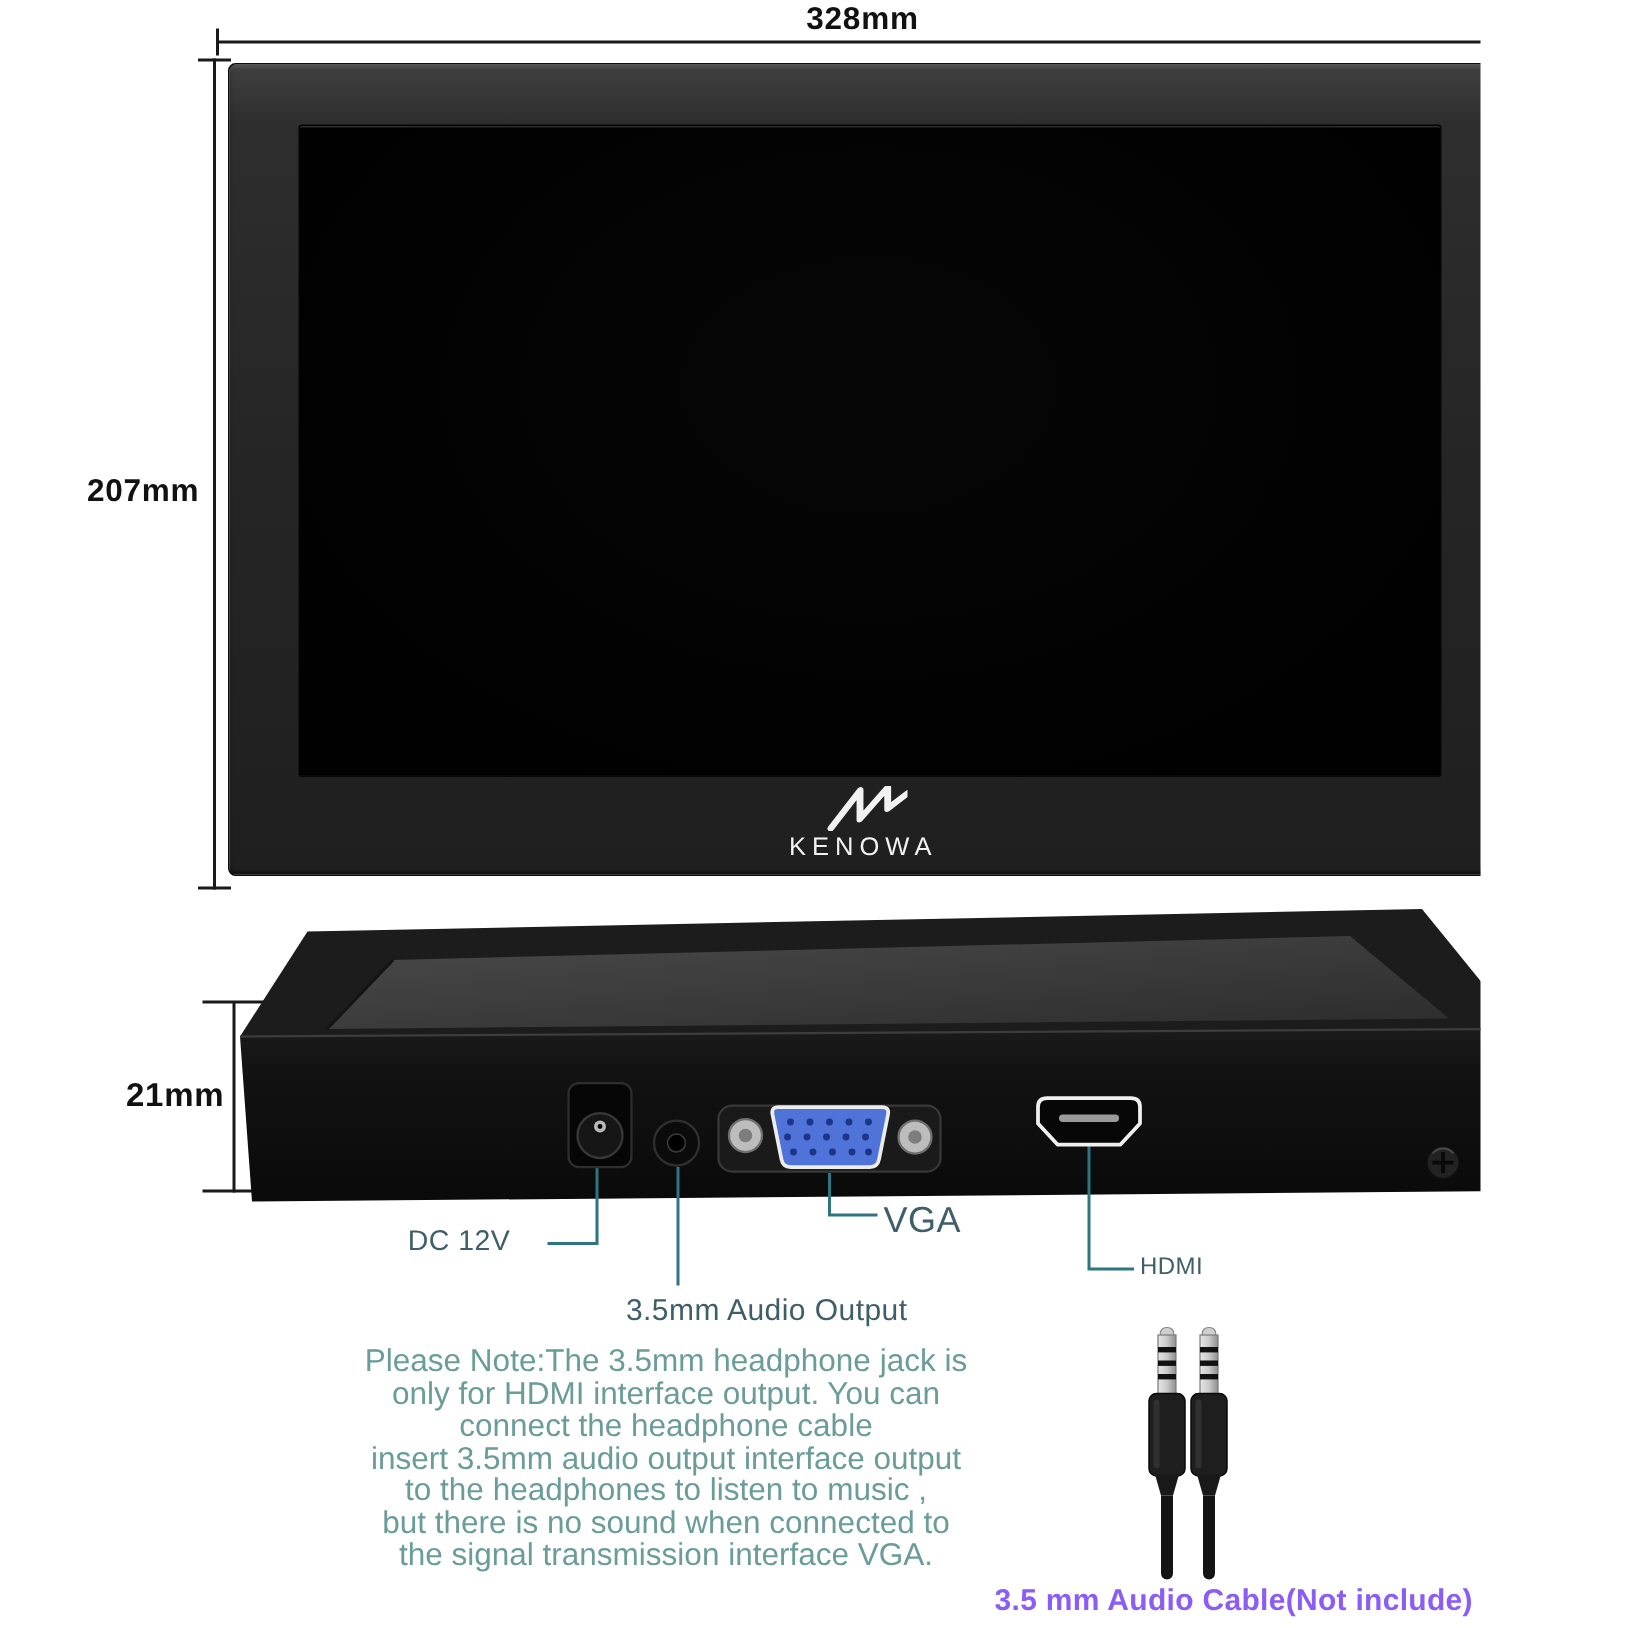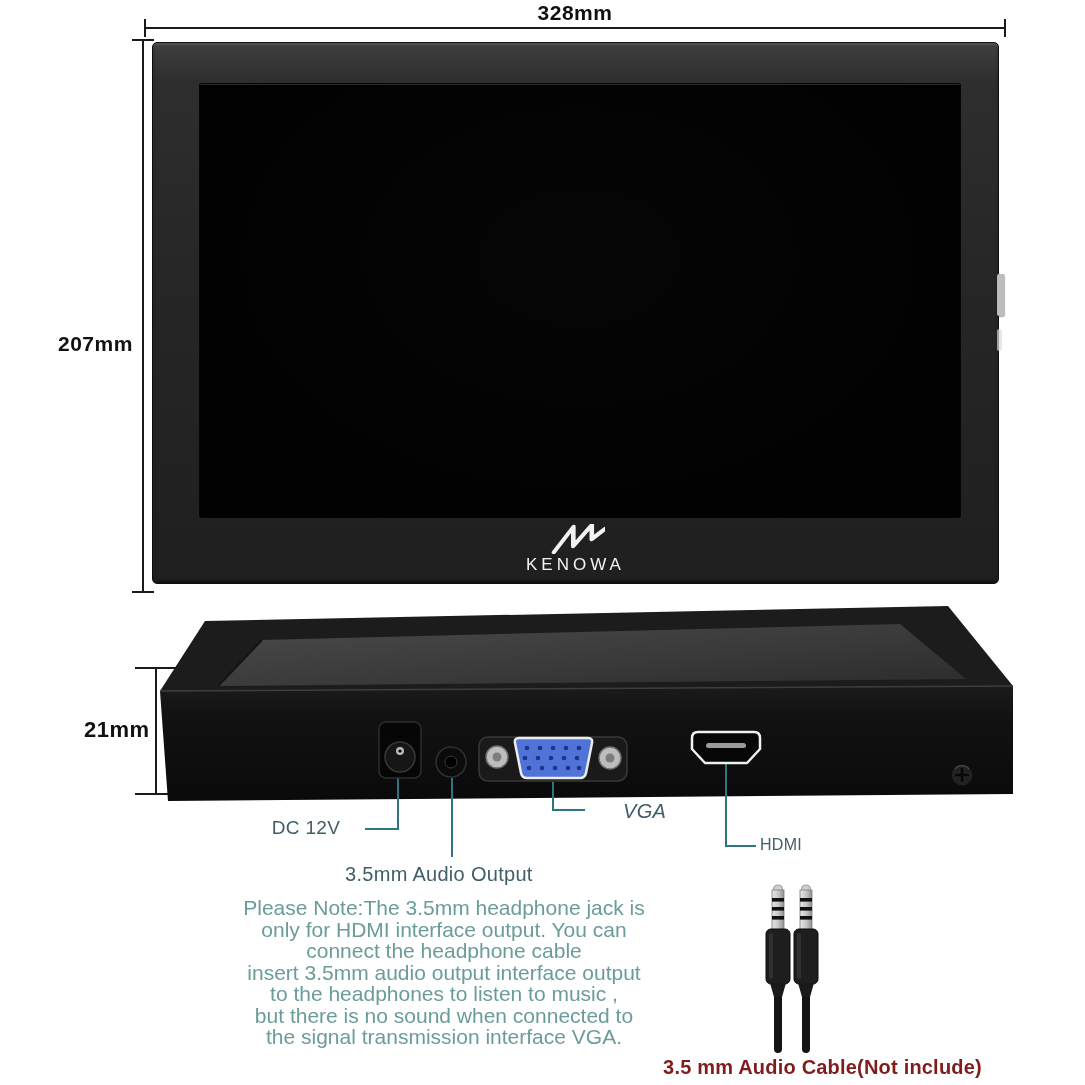--- a/index.html
+++ b/index.html
@@ -1,17 +1,17 @@
 <!DOCTYPE html>
 <html><head>
 <meta charset="utf-8">
 <style>
   html,body{margin:0;padding:0;background:#fff;}
   .canvas{
-    position:relative;width:1085px;height:1085px;background:#ffffff;overflow:hidden;
+    position:relative;width:987px;height:1085px;background:#ffffff;overflow:hidden;
     font-family:"Liberation Sans","DejaVu Sans",sans-serif;
     border-radius:13px;
   }
   
   .dim-line{position:absolute;background:#1a1a1a;}
   .dim-label{position:absolute;color:#111;font-size:21px;font-weight:600;letter-spacing:0.5px;}
   .dim-label.center{text-align:center;}
   
   .monitor-front{
     position:absolute;left:152px;top:42px;width:845px;height:540px;
@@ -39,34 +39,34 @@
   
   .svg-layer{position:absolute;left:0;top:0;width:1085px;height:1085px;}
   
   .port-label{position:absolute;color:#3f5f68;font-size:19px;font-weight:500;letter-spacing:0.3px;}
   .note-text{
     position:absolute;left:213px;top:897px;width:462px;text-align:center;
     color:#6a9c99;font-size:21px;line-height:21.5px;white-space:pre-line;font-weight:400;
   }
   .cable-label{
     position:absolute;left:655px;top:1056px;width:335px;text-align:center;
-    color:#7f1d1d;font-size:20px;font-weight:700;letter-spacing:0.2px;
+    color:#8b5cf6;font-size:20px;font-weight:700;letter-spacing:0.2px;
   }
 </style>
 </head>
 <body>
 
 <div class="canvas">
 
   <div class="dim-label center" style="left:450px;top:1px;width:250px;">328mm</div>
   <div class="dim-line" style="left:145px;top:27px;width:860px;height:2px;"></div>
   <div class="dim-line" style="left:144px;top:19px;width:2px;height:18px;"></div>
   <div class="dim-line" style="left:1004px;top:19px;width:2px;height:18px;"></div>
 
-  <div class="dim-label" style="left:58px;top:316px;margin-top:16px;">207mm</div>
+  <div class="dim-label" style="left:58px;top:316px;">207mm</div>
   <div class="dim-line" style="left:142px;top:39px;width:2px;height:554px;"></div>
   <div class="dim-line" style="left:132px;top:39px;width:22px;height:2px;"></div>
   <div class="dim-line" style="left:132px;top:591px;width:22px;height:2px;"></div>
 
   <div class="dim-label" style="left:84px;top:717px;font-size:22px;font-weight:700;text-align:center;">21mm</div>
   <div class="dim-line" style="left:155px;top:668px;width:2px;height:127px;"></div>
   <div class="dim-line" style="left:135px;top:667px;width:42px;height:2px;"></div>
   <div class="dim-line" style="left:135px;top:793px;width:42px;height:2px;"></div>
 
   <div class="monitor-front">
@@ -187,22 +187,22 @@
         <rect x="800" y="916" width="12" height="3.6" fill="#111"></rect>
         <rect x="794" y="929" width="24" height="55" rx="5" fill="#1e1e1e" stroke="#0a0a0a"></rect>
         <rect x="797" y="933" width="4" height="46" rx="2" fill="#303030"></rect>
         <path d="M798,983 L814,983 L810,997 L802,997 Z" fill="#191919"></path>
         <path d="M802,997 h8 v52 a4,4 0 0 1 -8,0 Z" fill="#141414"></path>
       </g>
     </g>
   </svg>
 
   <div class="port-label" style="left:250px;top:817px;width:112px;text-align:center;">DC 12V</div>
-  <div class="port-label" style="left:345px;top:863px;width:260px;text-align:left;font-size:20px;">3.5mm Audio Output</div>
-  <div class="port-label" style="left:623px;top:800px;font-size:20px;font-style:italic;">VGA</div>
+  <div class="port-label" style="left:345px;top:863px;width:260px;text-align:right;font-size:20px;">3.5mm Audio Output</div>
+  <div class="port-label" style="left:589px;top:800px;font-size:24px;">VGA</div>
   <div class="port-label" style="left:760px;top:836px;font-size:16px;">HDMI</div>
 
   <div class="note-text">Please Note:The 3.5mm headphone jack is
 only for HDMI interface output. You can
 connect the headphone cable
 insert 3.5mm audio output interface output
 to the headphones to listen to music ,
 but there is no sound when connected to
 the signal transmission interface VGA.</div>
 

